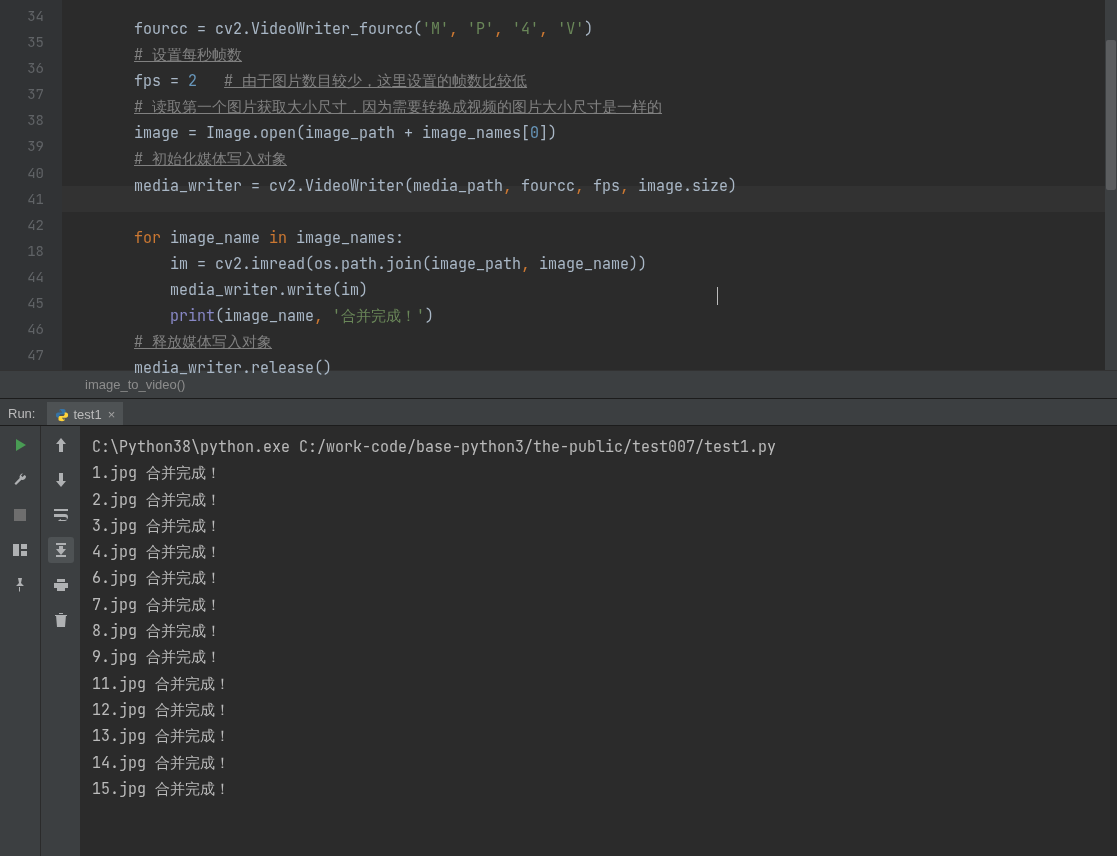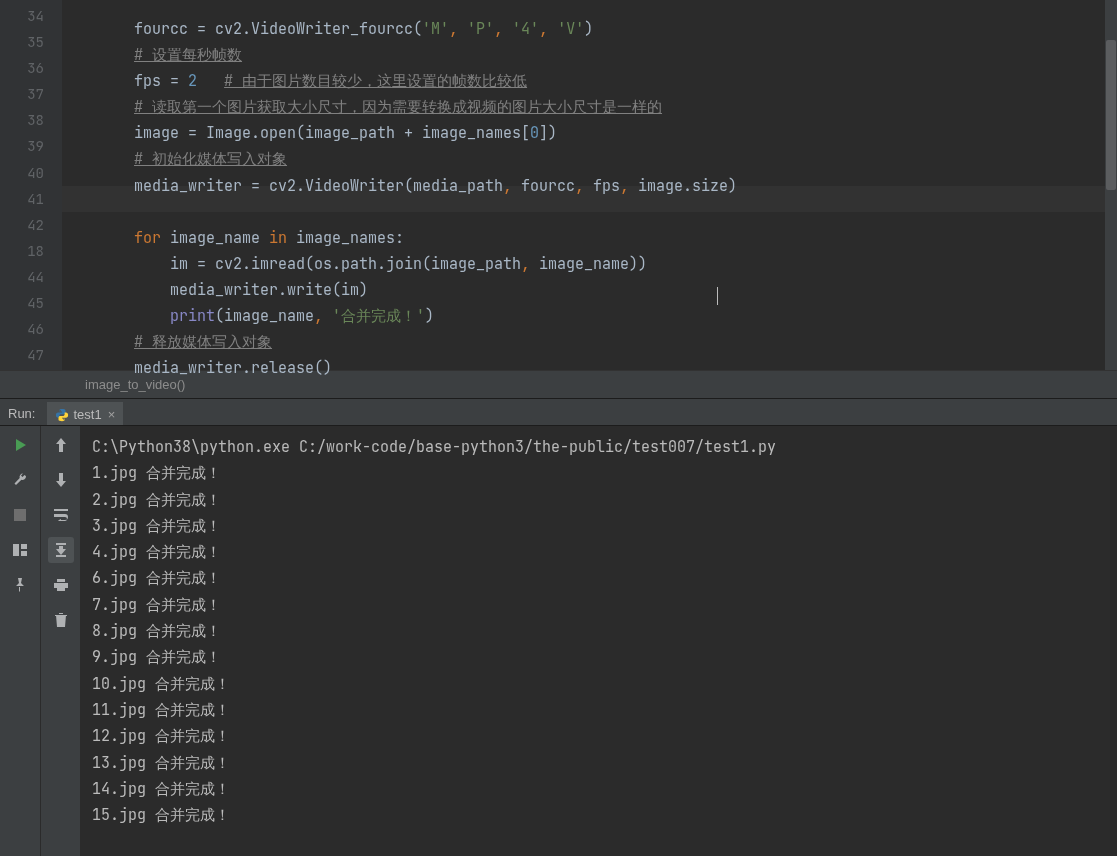--- a/index.html
+++ b/index.html
@@ -163,20 +163,19 @@
   <div class="console" id="console">
       <div class="cline">C:\Python38\python.exe C:/work-code/base-python3/the-public/test007/test1.py</div>
       <div class="cline">1.jpg 合并完成！</div>
       <div class="cline">2.jpg 合并完成！</div>
       <div class="cline">3.jpg 合并完成！</div>
       <div class="cline">4.jpg 合并完成！</div>
       <div class="cline">6.jpg 合并完成！</div>
       <div class="cline">7.jpg 合并完成！</div>
       <div class="cline">8.jpg 合并完成！</div>
       <div class="cline">9.jpg 合并完成！</div>
-      <div class="cline">10.jpg 合并完成！</div>
       <div class="cline">11.jpg 合并完成！</div>
       <div class="cline">12.jpg 合并完成！</div>
       <div class="cline">13.jpg 合并完成！</div>
       <div class="cline">14.jpg 合并完成！</div>
       <div class="cline">15.jpg 合并完成！</div>
     </div>
 </div>
 
 </body></html>

